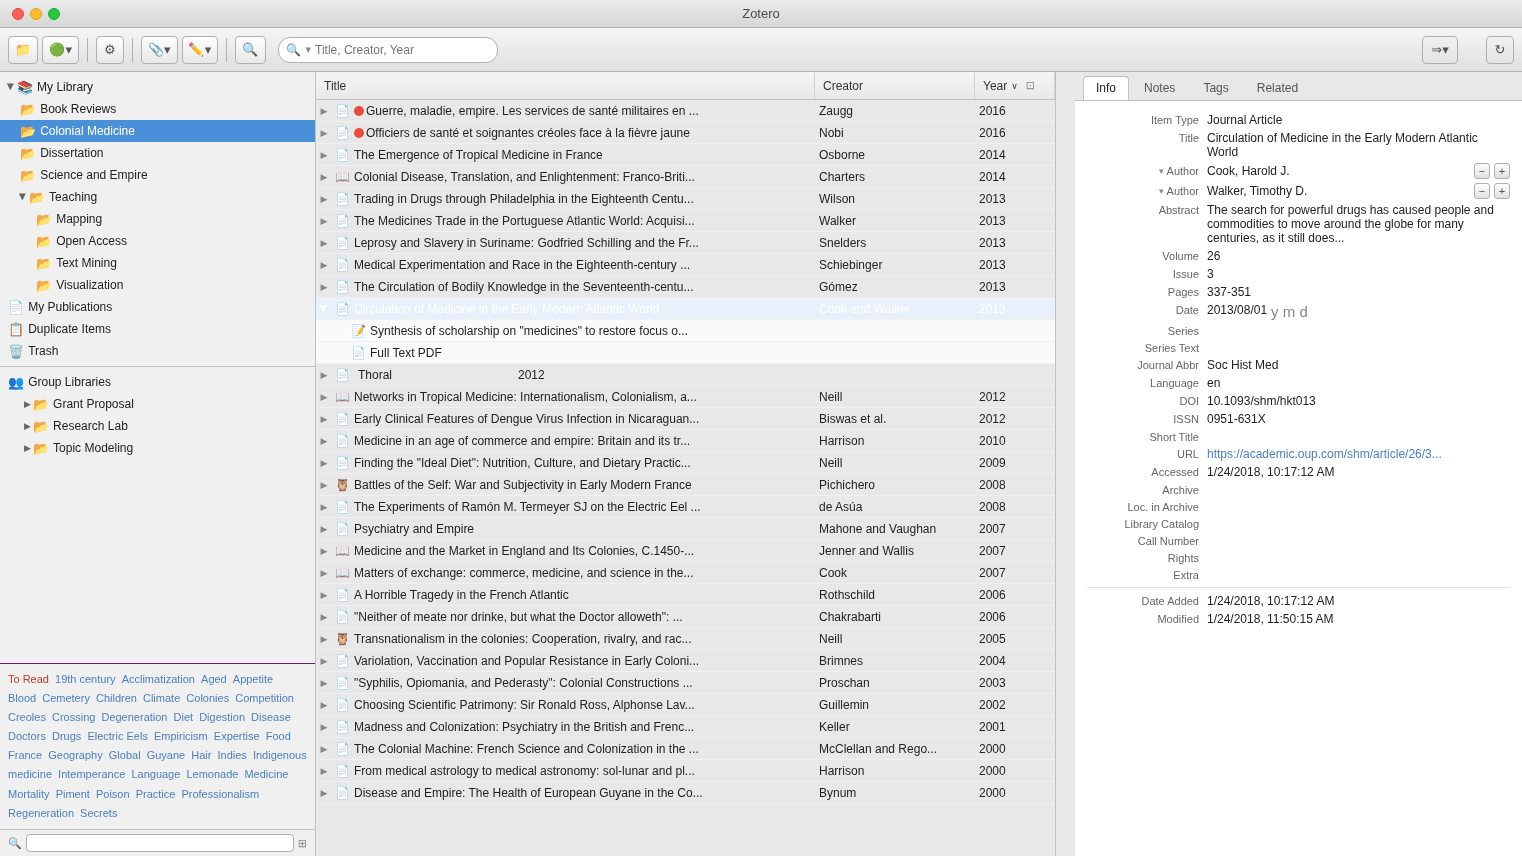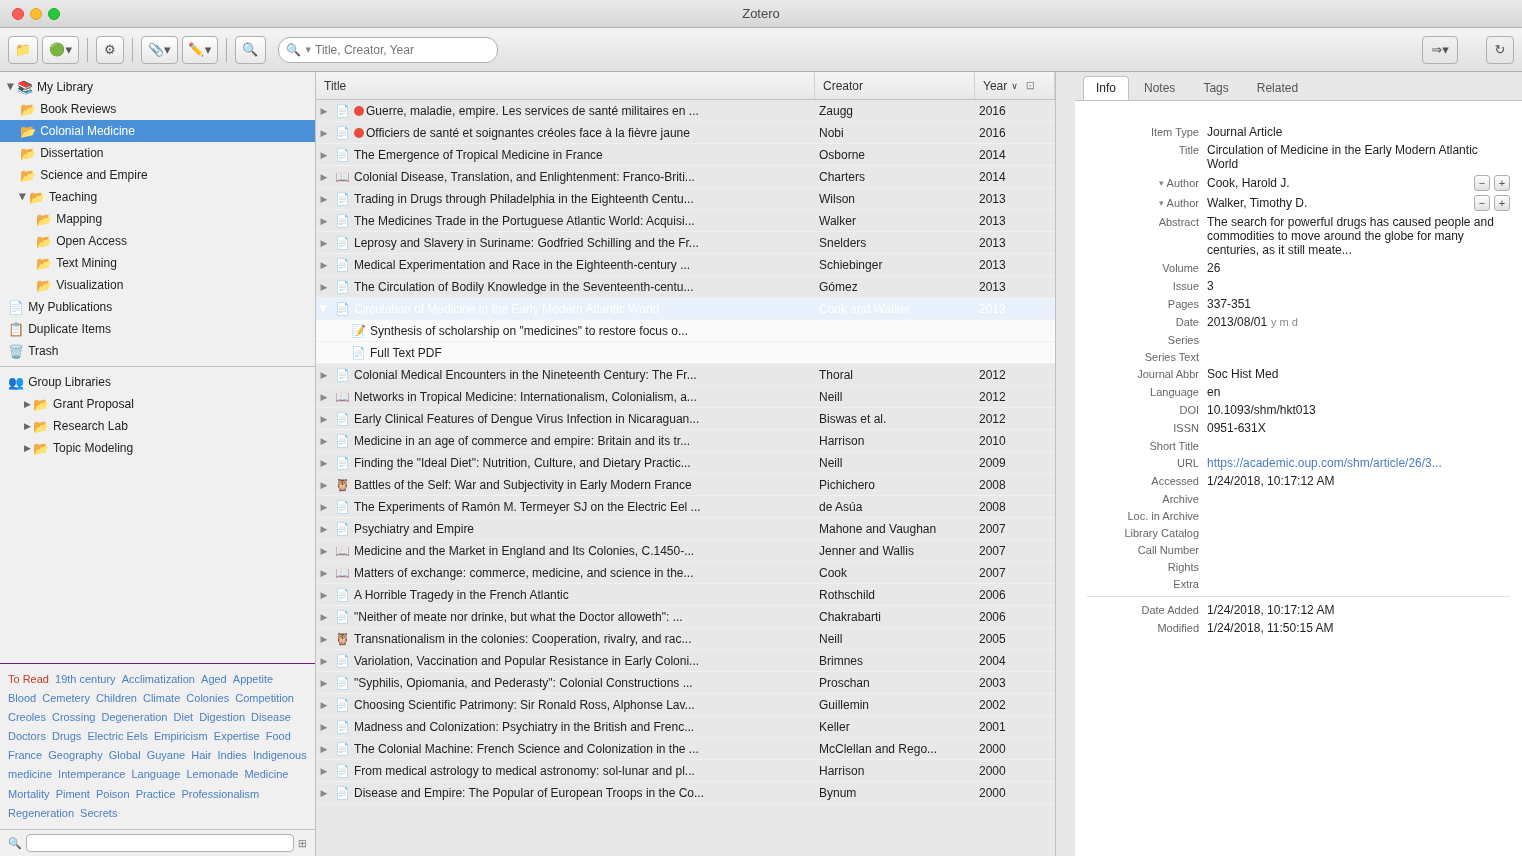--- a/index.html
+++ b/index.html
@@ -252,21 +252,21 @@
       background: white;
       border-color: #c0c0c0;
       border-bottom-color: white;
       color: #222;
       font-weight: 500;
     }
 
     .detail-body {
       flex: 1;
       overflow-y: auto;
-      padding: 24px 12px;
+      padding: 12px 12px;
       background: white;
     }
     .detail-field {
       display: flex;
       margin-bottom: 4px;
       font-size: 12px;
       align-items: flex-start;
     }
     .detail-label {
       width: 120px;
@@ -578,21 +578,20 @@
           <div class="list-row child-row">
       <span class="row-type-icon pdf-icon" style="margin-left:32px;">📄</span>
       <span class="row-title">Full Text PDF</span>
       <span class="row-creator"></span>
       <span class="row-year"></span>
     </div>
           <div class="list-row">
       <span class="row-expand" style="color:#888;">▶</span>
       <span class="row-type-icon" style="">📄</span>
 
-      <span class="row-title">Colonial Medical Encounters in the Nineteenth Century: The Fr...</span>
       <span class="row-creator">Thoral</span>
       <span class="row-year">2012</span>
     </div>
           <div class="list-row">
       <span class="row-expand" style="color:#888;">▶</span>
       <span class="row-type-icon" style="">📖</span>
 
       <span class="row-title">Networks in Tropical Medicine: Internationalism, Colonialism, a...</span>
       <span class="row-creator">Neill</span>
       <span class="row-year">2012</span>
@@ -730,21 +729,21 @@
       <span class="row-type-icon" style="">📄</span>
 
       <span class="row-title">From medical astrology to medical astronomy: sol-lunar and pl...</span>
       <span class="row-creator">Harrison</span>
       <span class="row-year">2000</span>
     </div>
           <div class="list-row">
       <span class="row-expand" style="color:#888;">▶</span>
       <span class="row-type-icon" style="">📄</span>
 
-      <span class="row-title">Disease and Empire: The Popular of European Troops in the Co...</span>
+      <span class="row-title">Disease and Empire: The Health of European Guyane in the Co...</span>
       <span class="row-creator">Bynum</span>
       <span class="row-year">2000</span>
     </div>
         </div>
     </div>
 
     <div class="detail-pane">
       <div class="detail-tabs">
         <div class="detail-tab active">
           <span>Info</span>
@@ -790,44 +789,44 @@
           </div>
           <div class="detail-author-value">Walker, Timothy D.</div>
           <div class="detail-author-controls">
             <div class="author-ctrl-btn">−</div>
             <div class="author-ctrl-btn">+</div>
           </div>
         </div>
 
         <div class="detail-field">
           <div class="detail-label">Abstract</div>
-          <div class="detail-value">The search for powerful drugs has caused people and commodities to move around the globe for many centuries, as it still meate...</div>
+          <div class="detail-value">The search for powerful drugs has caused people and commodities to move around the globe for many centuries, as it still does...</div>
         </div>
 
 
         <div class="detail-field">
           <div class="detail-label">Volume</div>
           <div class="detail-value">26</div>
         </div>
 
         <div class="detail-field">
           <div class="detail-label">Issue</div>
           <div class="detail-value">3</div>
         </div>
 
         <div class="detail-field">
           <div class="detail-label">Pages</div>
           <div class="detail-value">337-351</div>
         </div>
 
         <div class="detail-field">
           <div class="detail-label">Date</div>
-          <div class="detail-value" style="display:flex;align-items:center;gap:4px;">
+          <div class="detail-value" style="display:flex;align-items:flex-start;gap:4px;">
             <span>2013/08/01</span>
-            <span style="color:#888;font-size:11px;">y m d</span>
+            <span style="color:#888;font-size:15px;">y m d</span>
           </div>
         </div>
 
         <div class="detail-field">
           <div class="detail-label">Series</div>
           <div class="detail-value"></div>
         </div>
 
 
         <div class="detail-field">

